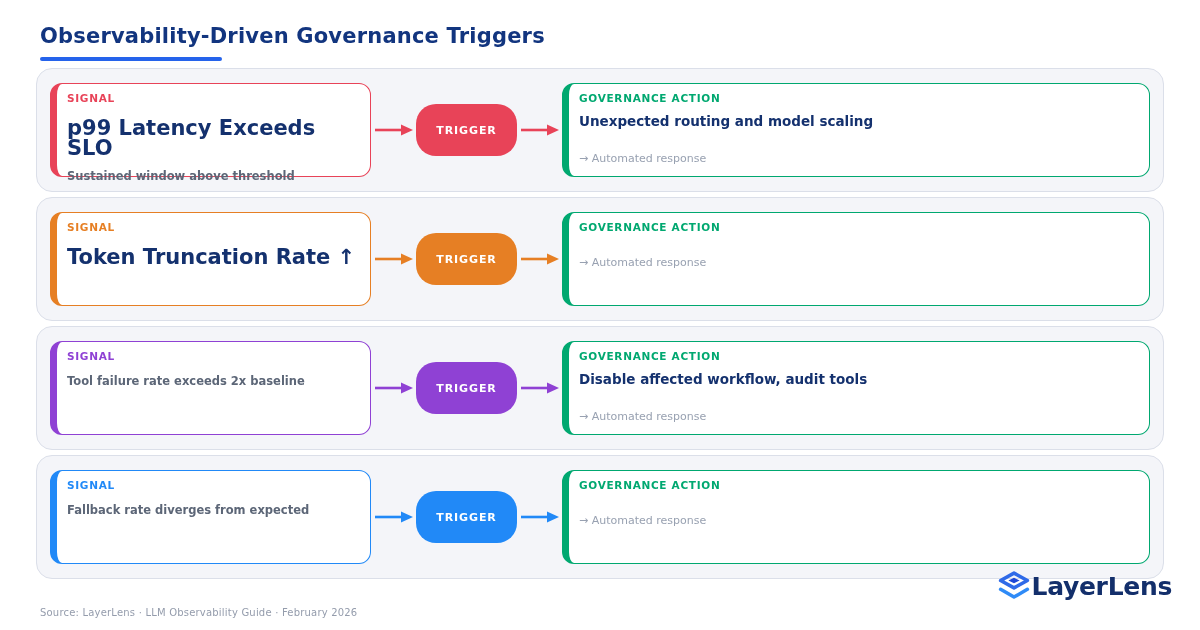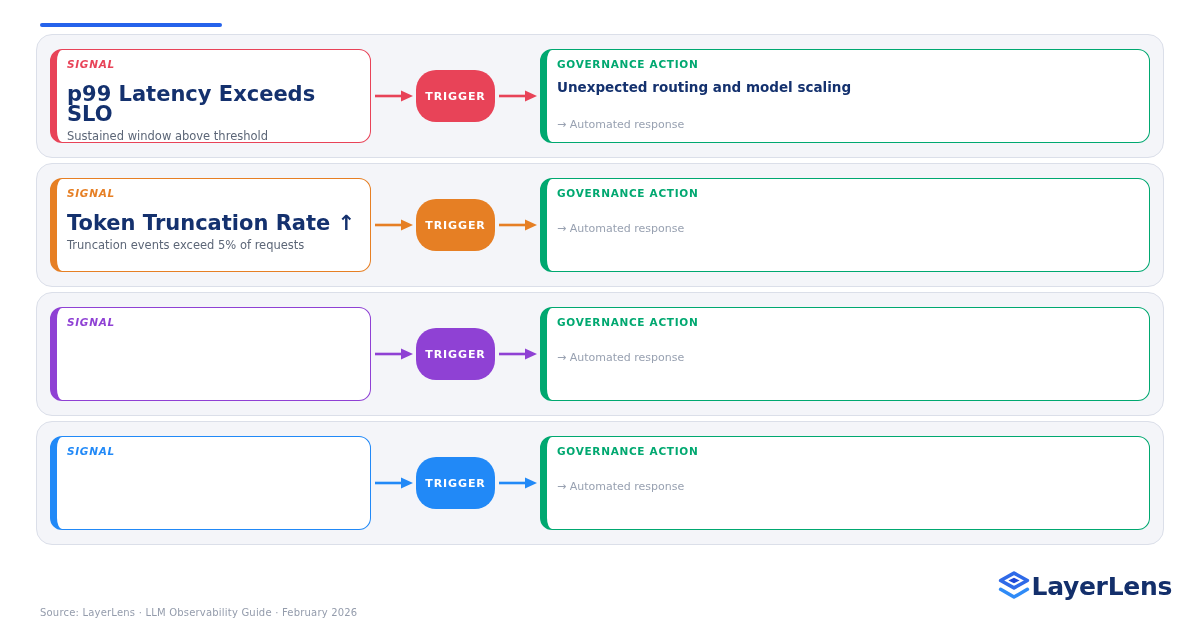--- a/index.html
+++ b/index.html
@@ -32,34 +32,34 @@
     width:321px;flex:none;
     border:1.5px solid var(--accent);border-left:7px solid var(--accent);
   }
   .card.action{
     flex:1;
     border:1.5px solid var(--green);border-left:7px solid var(--green);
   }
   .label{
     font-size:10.5px;font-weight:bold;letter-spacing:.7px;line-height:14px;
   }
-  .label.accent-text{color:var(--accent);font-style:italic;}
+  .label.accent-text{color:var(--accent);}
   .label.green-text{color:var(--green);}
   .card-title{
     margin-top:13px;font-size:21px;font-weight:bold;color:#14316e;line-height:20px;
   }
   .card-title.action-title{font-size:13.5px;line-height:18px;margin-top:7px;}
-  .card-desc{margin-top:5px;font-size:11.5px;color:#5c6677;line-height:15px;}
+  .card-desc{margin-top:11px;font-size:11.5px;color:#5c6677;line-height:15px;font-weight:bold;}
   .card-note{margin-top:21px;font-size:11px;color:#98a1b1;line-height:15px;}
   .arrowzone{
     flex:none;width:45px;display:flex;align-items:center;justify-content:center;
     color:var(--accent);
   }
   .trigger{
-    flex:none;width:79px;height:52px;border-radius:20px;background:var(--accent);
+    flex:none;width:101px;height:52px;border-radius:20px;background:var(--accent);
     display:flex;align-items:center;justify-content:center;
   }
   .trigger span{
     color:#ffffff;font-size:11px;font-weight:bold;letter-spacing:.9px;
   }
   
   .source-line{
     position:absolute;left:40px;bottom:12px;font-size:10px;color:#949cac;letter-spacing:.2px;
   }
   .logo{
@@ -67,20 +67,21 @@
     display:flex;align-items:center;gap:1px;
   }
   .logo-text{
     font-size:25px;font-weight:bold;color:#132f6b;letter-spacing:-.3px;
   }
 </style>
 </head>
 <body>
 
 <div class="header">
+  <div class="page-title">Observability-Driven Governance Triggers</div>
   <div class="title-underline"></div>
 </div>
 
 <div class="rows">
 
   <div class="row" style="--accent: #e84358; --green: #00a870;">
     <div class="card signal">
       <div class="label accent-text">SIGNAL</div>
       <div class="card-title">p99 Latency Exceeds SLO</div>
       <div class="card-desc">Sustained window above threshold</div>
@@ -104,21 +105,20 @@
       <div class="label green-text">GOVERNANCE ACTION</div>
       <div class="card-title action-title">Unexpected routing and model scaling</div>
       <div class="card-note">→ Automated response</div>
     </div>
   </div>
 
   <div class="row" style="--accent: #e67f24; --green: #00a870;">
     <div class="card signal">
       <div class="label accent-text">SIGNAL</div>
       <div class="card-title">Token Truncation Rate ↑</div>
-      <div class="card-desc">Truncation events exceed 5% of requests</div>
     </div>
     <div class="arrowzone">
       <svg width="40" height="14" viewBox="0 0 40 14">
           <line x1="1" y1="7" x2="28" y2="7" stroke="currentColor" stroke-width="2.6"></line>
           <polygon points="27,1.5 39,7 27,12.5" fill="currentColor"></polygon>
         </svg>
     </div>
     <div class="trigger">
       <span>TRIGGER</span>
     </div>
@@ -130,45 +130,48 @@
     </div>
     <div class="card action">
       <div class="label green-text">GOVERNANCE ACTION</div>
       <div class="card-note">→ Automated response</div>
     </div>
   </div>
 
   <div class="row" style="--accent: #8f41d4; --green: #00a870;">
     <div class="card signal">
       <div class="label accent-text">SIGNAL</div>
-    </div>
-    <div class="arrowzone">
-      <svg width="40" height="14" viewBox="0 0 40 14">
-          <line x1="1" y1="7" x2="28" y2="7" stroke="currentColor" stroke-width="2.6"></line>
-          <polygon points="27,1.5 39,7 27,12.5" fill="currentColor"></polygon>
-        </svg>
-    </div>
-    <div class="trigger">
-      <span>TRIGGER</span>
-    </div>
-    <div class="arrowzone">
-      <svg width="40" height="14" viewBox="0 0 40 14">
-          <line x1="1" y1="7" x2="28" y2="7" stroke="currentColor" stroke-width="2.6"></line>
-          <polygon points="27,1.5 39,7 27,12.5" fill="currentColor"></polygon>
-        </svg>
-    </div>
-    <div class="card action">
-      <div class="label green-text">GOVERNANCE ACTION</div>
+      <div class="card-desc">Tool failure rate exceeds 2x baseline</div>
+    </div>
+    <div class="arrowzone">
+      <svg width="40" height="14" viewBox="0 0 40 14">
+          <line x1="1" y1="7" x2="28" y2="7" stroke="currentColor" stroke-width="2.6"></line>
+          <polygon points="27,1.5 39,7 27,12.5" fill="currentColor"></polygon>
+        </svg>
+    </div>
+    <div class="trigger">
+      <span>TRIGGER</span>
+    </div>
+    <div class="arrowzone">
+      <svg width="40" height="14" viewBox="0 0 40 14">
+          <line x1="1" y1="7" x2="28" y2="7" stroke="currentColor" stroke-width="2.6"></line>
+          <polygon points="27,1.5 39,7 27,12.5" fill="currentColor"></polygon>
+        </svg>
+    </div>
+    <div class="card action">
+      <div class="label green-text">GOVERNANCE ACTION</div>
+      <div class="card-title action-title">Disable affected workflow, audit tools</div>
       <div class="card-note">→ Automated response</div>
     </div>
   </div>
 
   <div class="row" style="--accent: #2189f7; --green: #00a870;">
     <div class="card signal">
       <div class="label accent-text">SIGNAL</div>
+      <div class="card-desc">Fallback rate diverges from expected</div>
     </div>
     <div class="arrowzone">
       <svg width="40" height="14" viewBox="0 0 40 14">
           <line x1="1" y1="7" x2="28" y2="7" stroke="currentColor" stroke-width="2.6"></line>
           <polygon points="27,1.5 39,7 27,12.5" fill="currentColor"></polygon>
         </svg>
     </div>
     <div class="trigger">
       <span>TRIGGER</span>
     </div>

